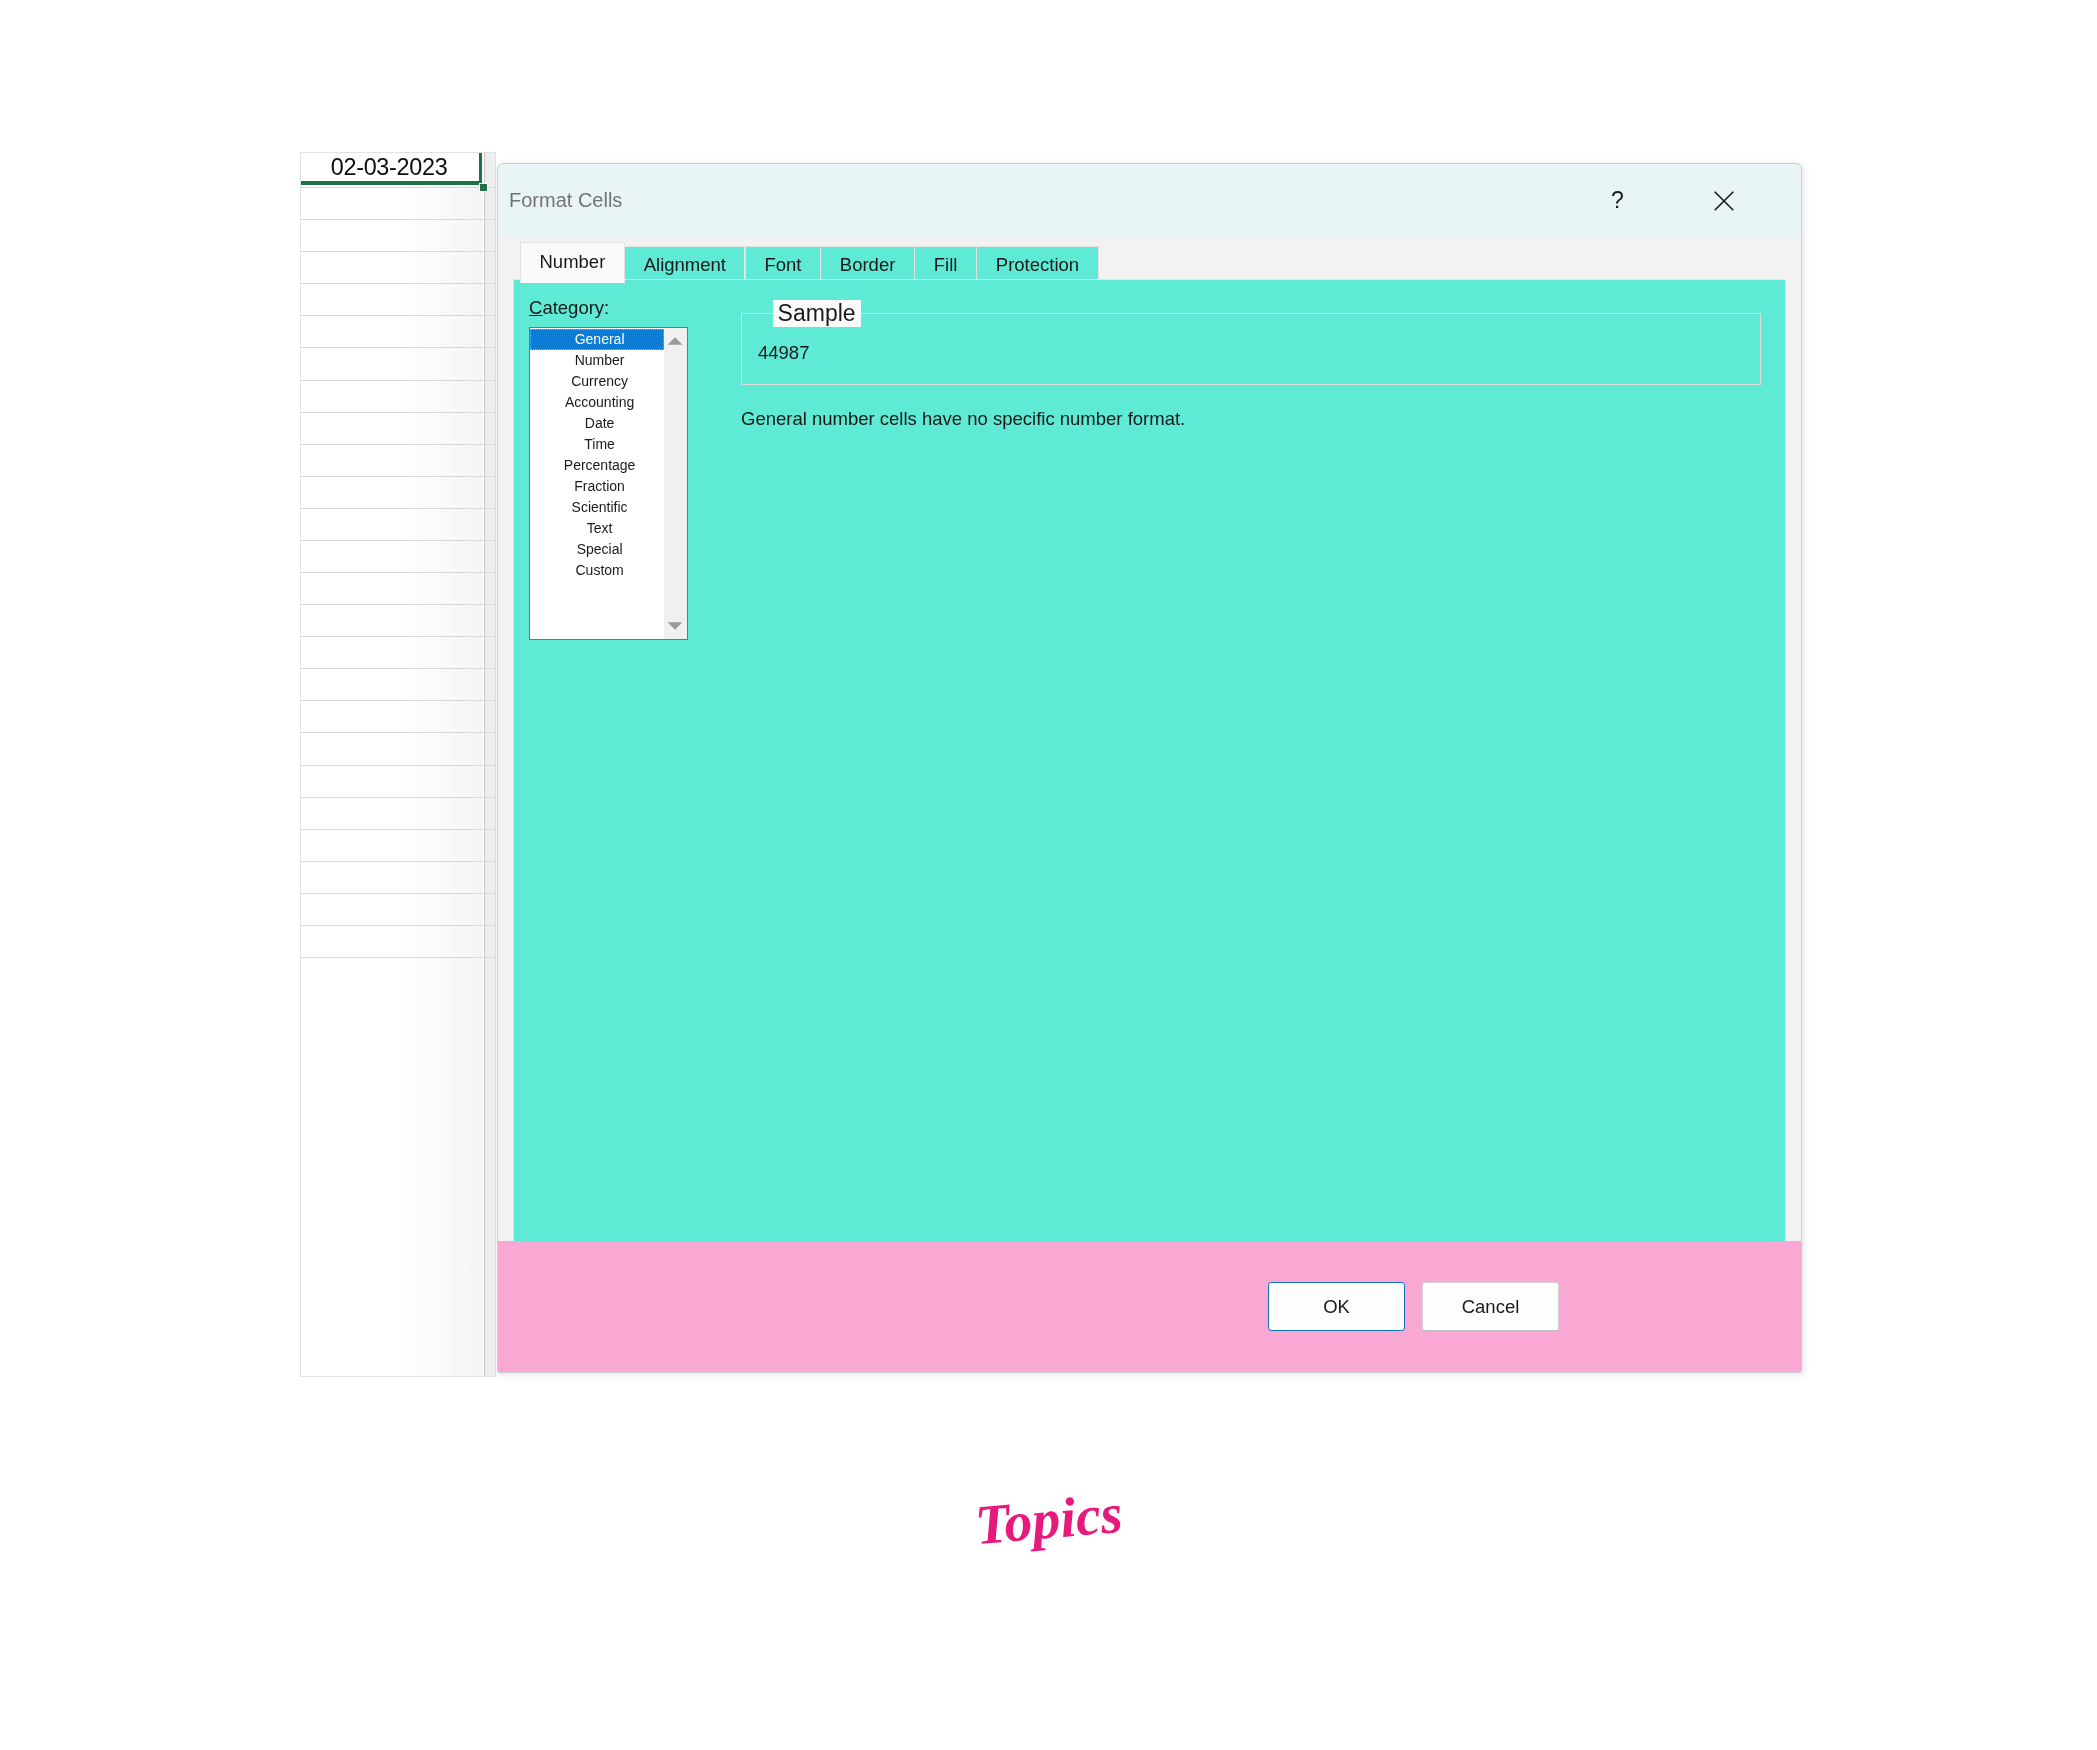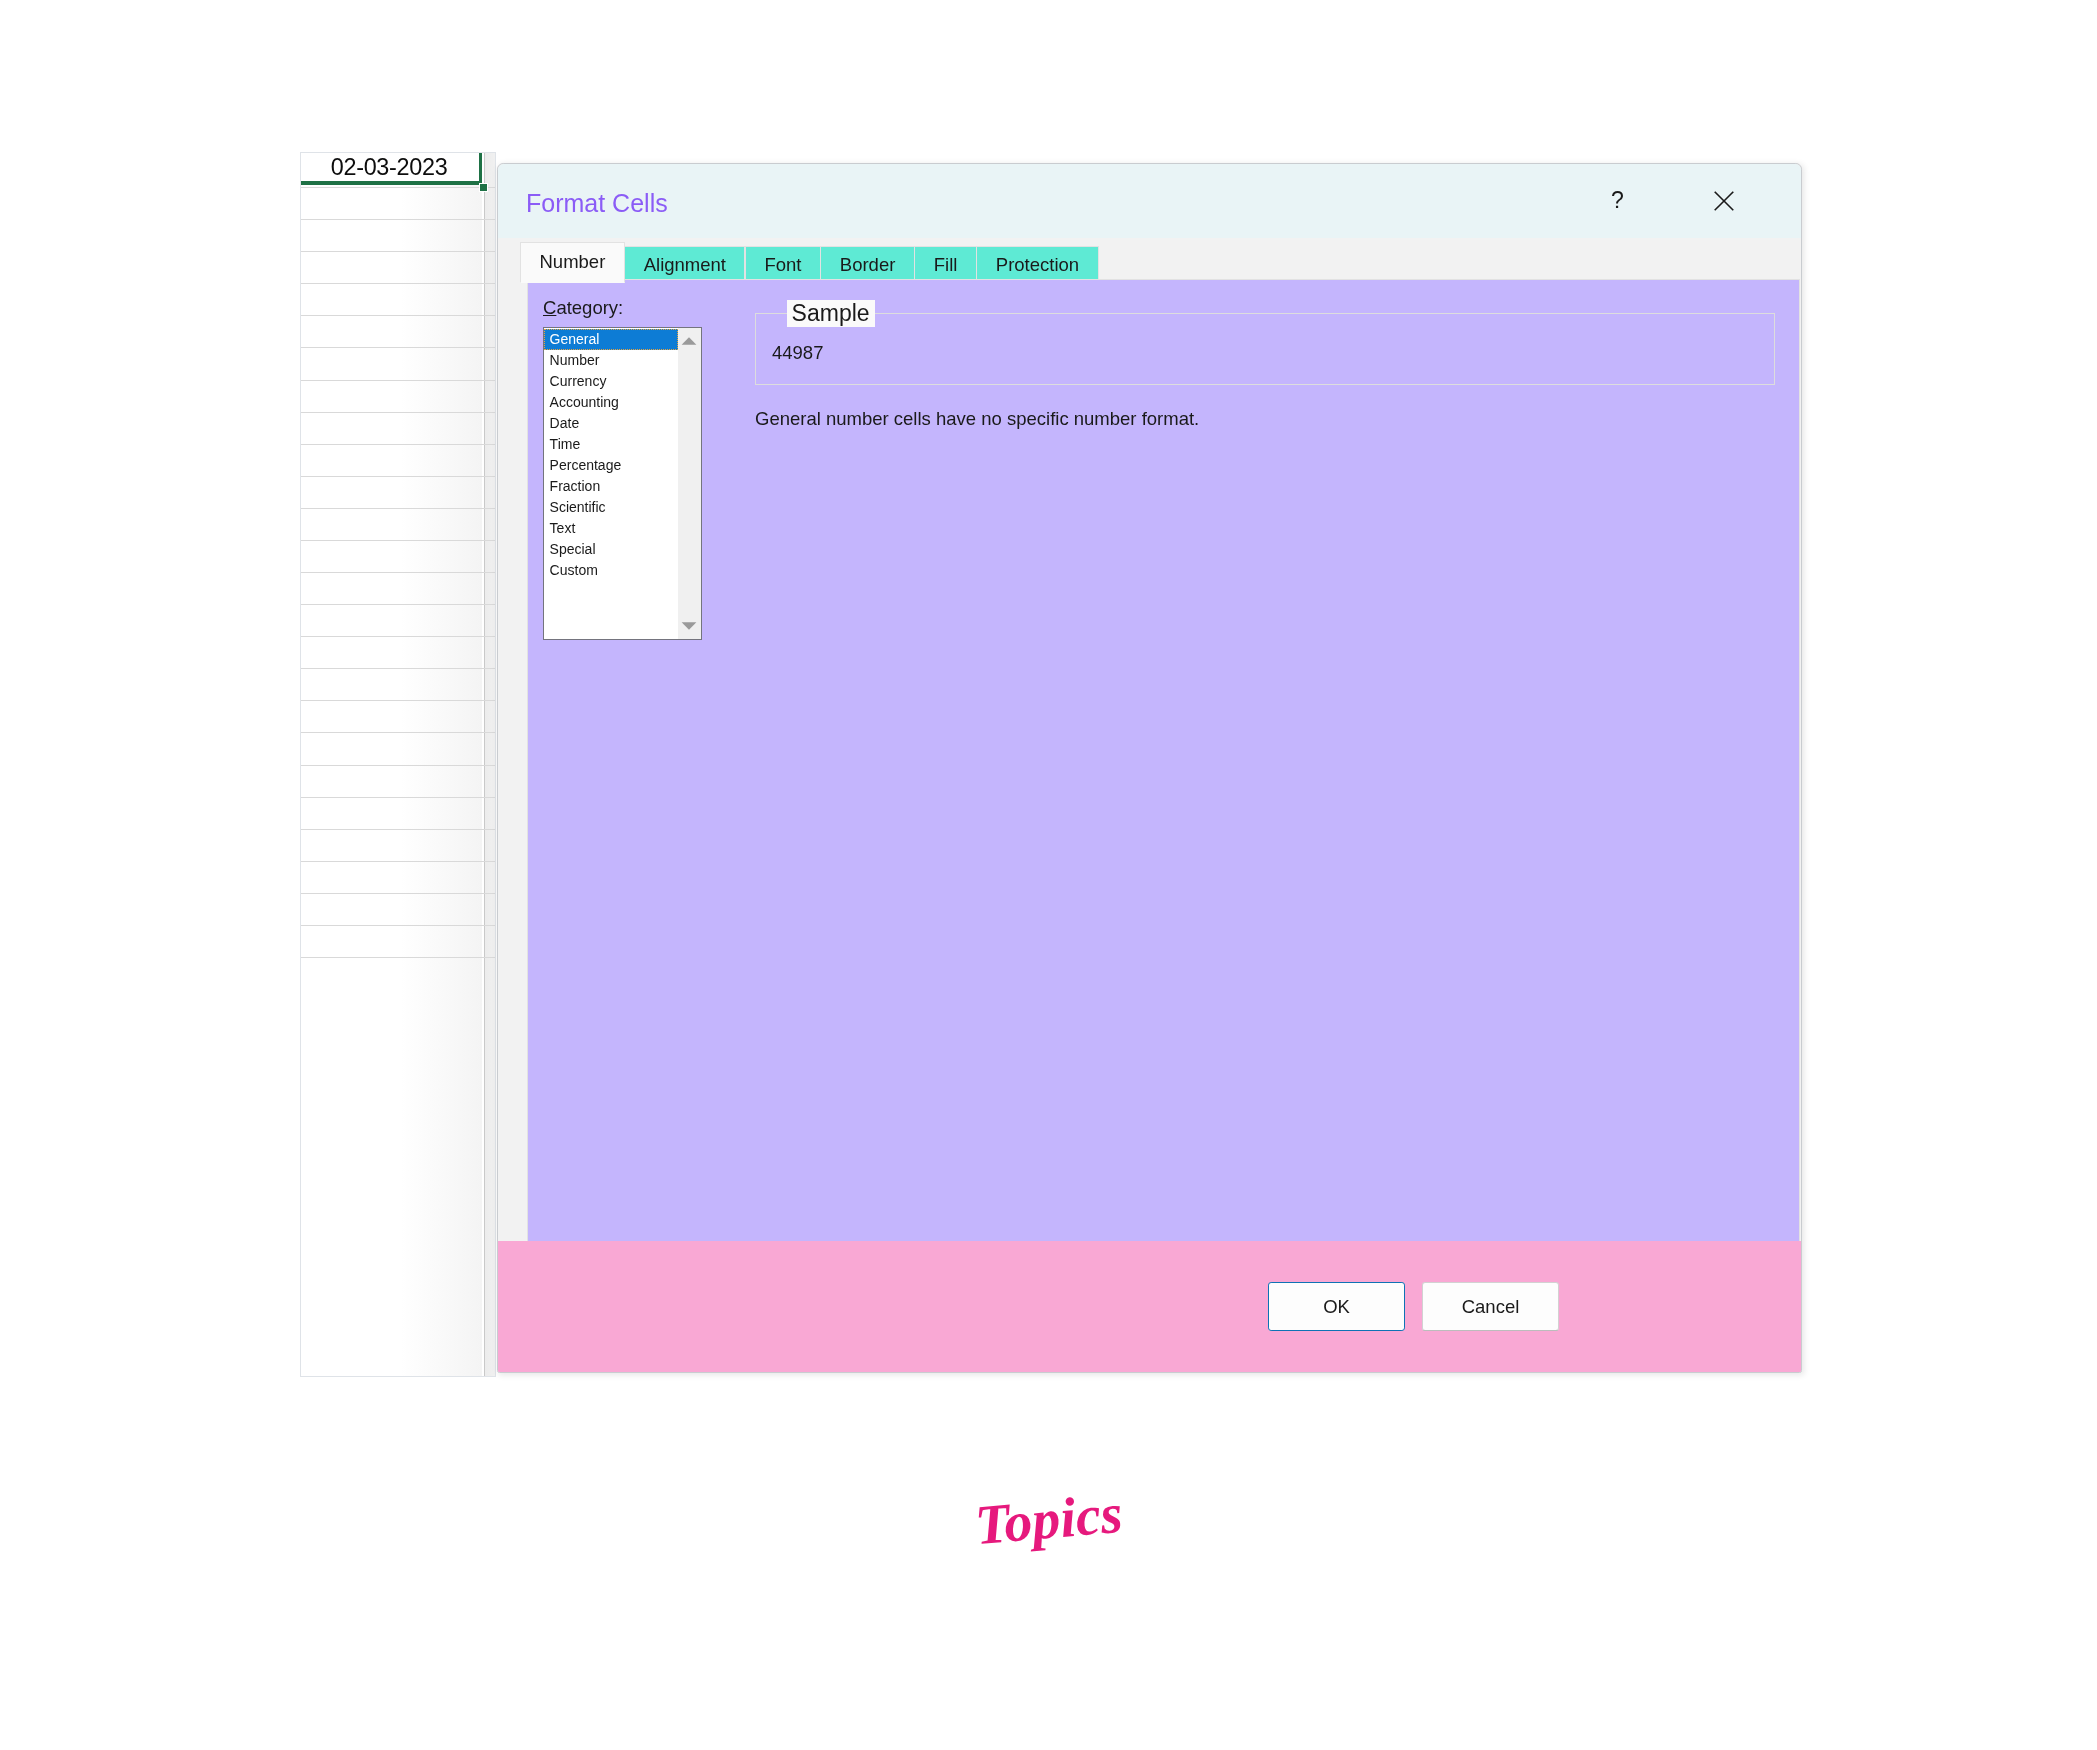--- a/index.html
+++ b/index.html
@@ -99,24 +99,24 @@
     overflow: hidden;
   }
   .titlebar {
     position: relative;
     height: 74px;
     background: #e9f4f6;
     border-radius: 5.6px 5.6px 0 0;
   }
   .title-text {
     position: absolute;
-    left: 28px;
+    left: 11px;
     top: 25px;
-    font-size: 25px;
-    color: #8b5cf6;
+    font-size: 20px;
+    color: #737373;
   }
   .title-btn {
     position: absolute;
     top: 16px;
     width: 44px;
     height: 42px;
     display: flex;
     align-items: center;
     justify-content: center;
     cursor: default;
@@ -161,27 +161,28 @@
     border: 0.6px solid #e2e2e2;
     border-bottom: 0.6px solid #fafafa;
     height: 41px;
     position: relative;
     z-index: 3;
   }
 
   
   .content-panel {
     position: absolute;
-    left: 29px;
+    left: 15px;
     top: 115px;
     width: 1273px;
     height: 964px;
-    background: #c4b5fd;
+    background: #5eead4;
     border: 0.6px solid #e2e2e2;
     box-sizing: border-box;
+    text-align: center;
   }
 
   .field-label {
     position: absolute;
     left: 15px;
     top: 17.3px;
     font-size: 18.5px;
     color: #1a1a1a;
   }
   .field-label .accel {

